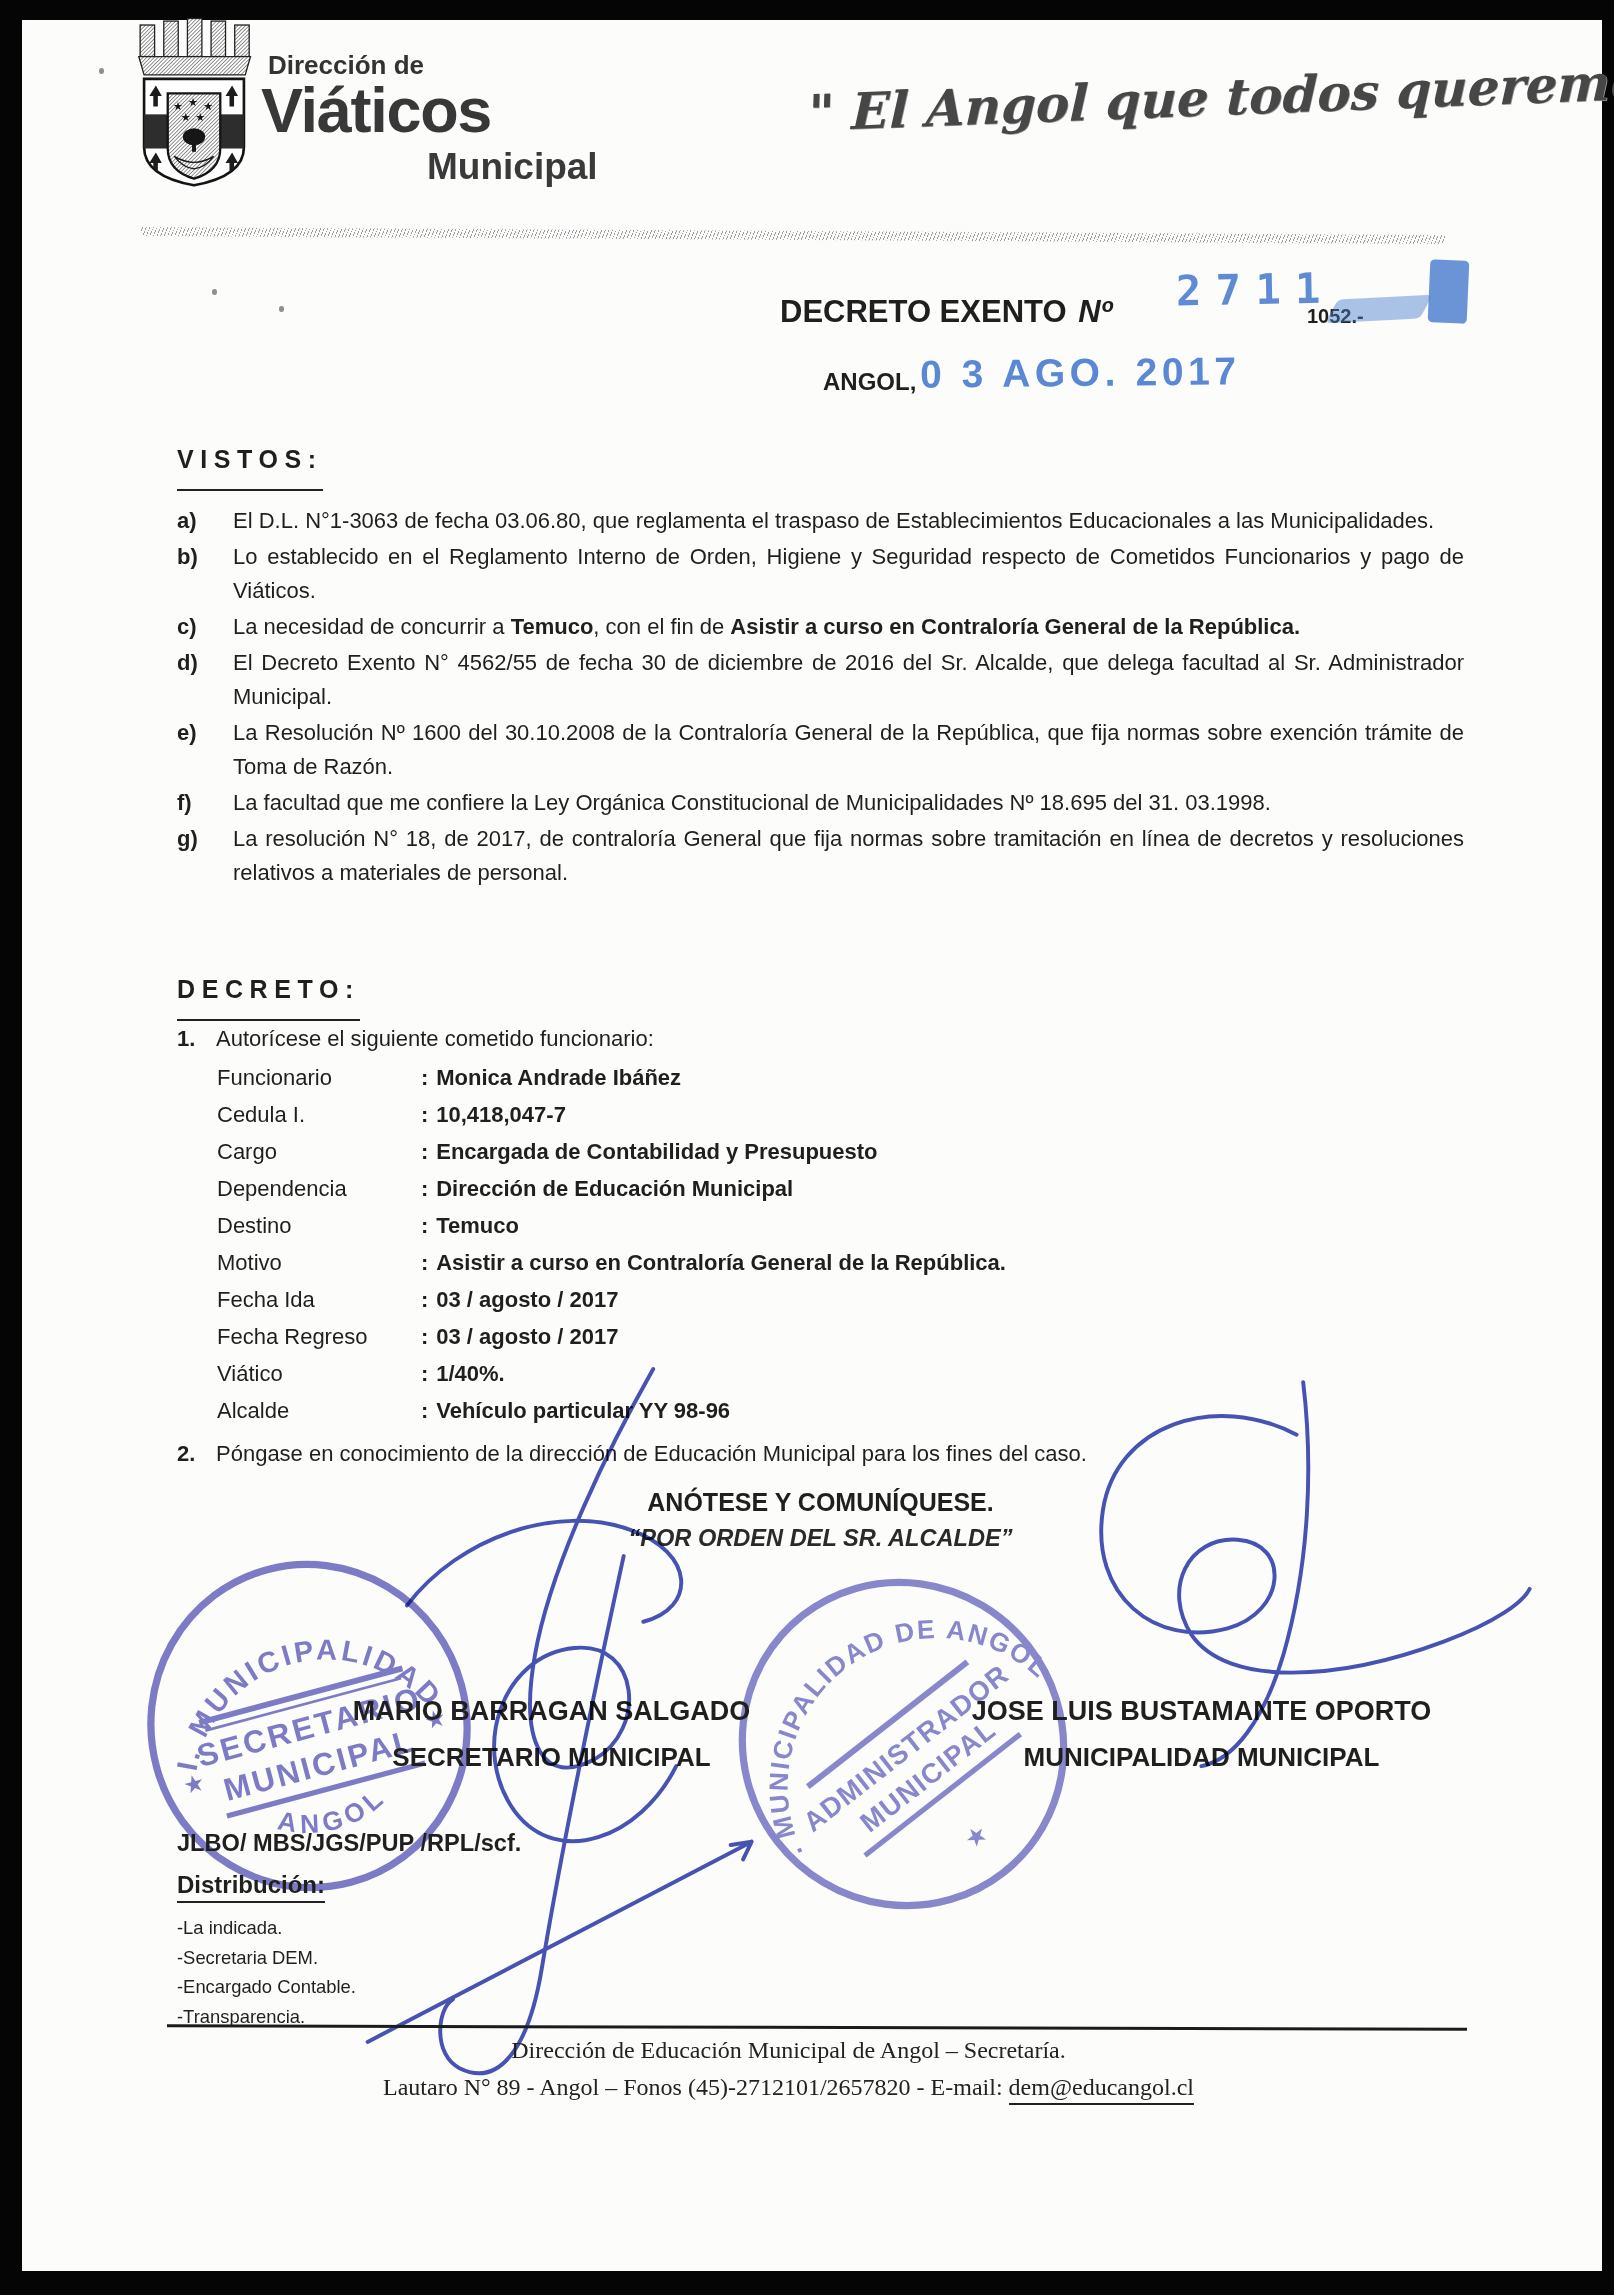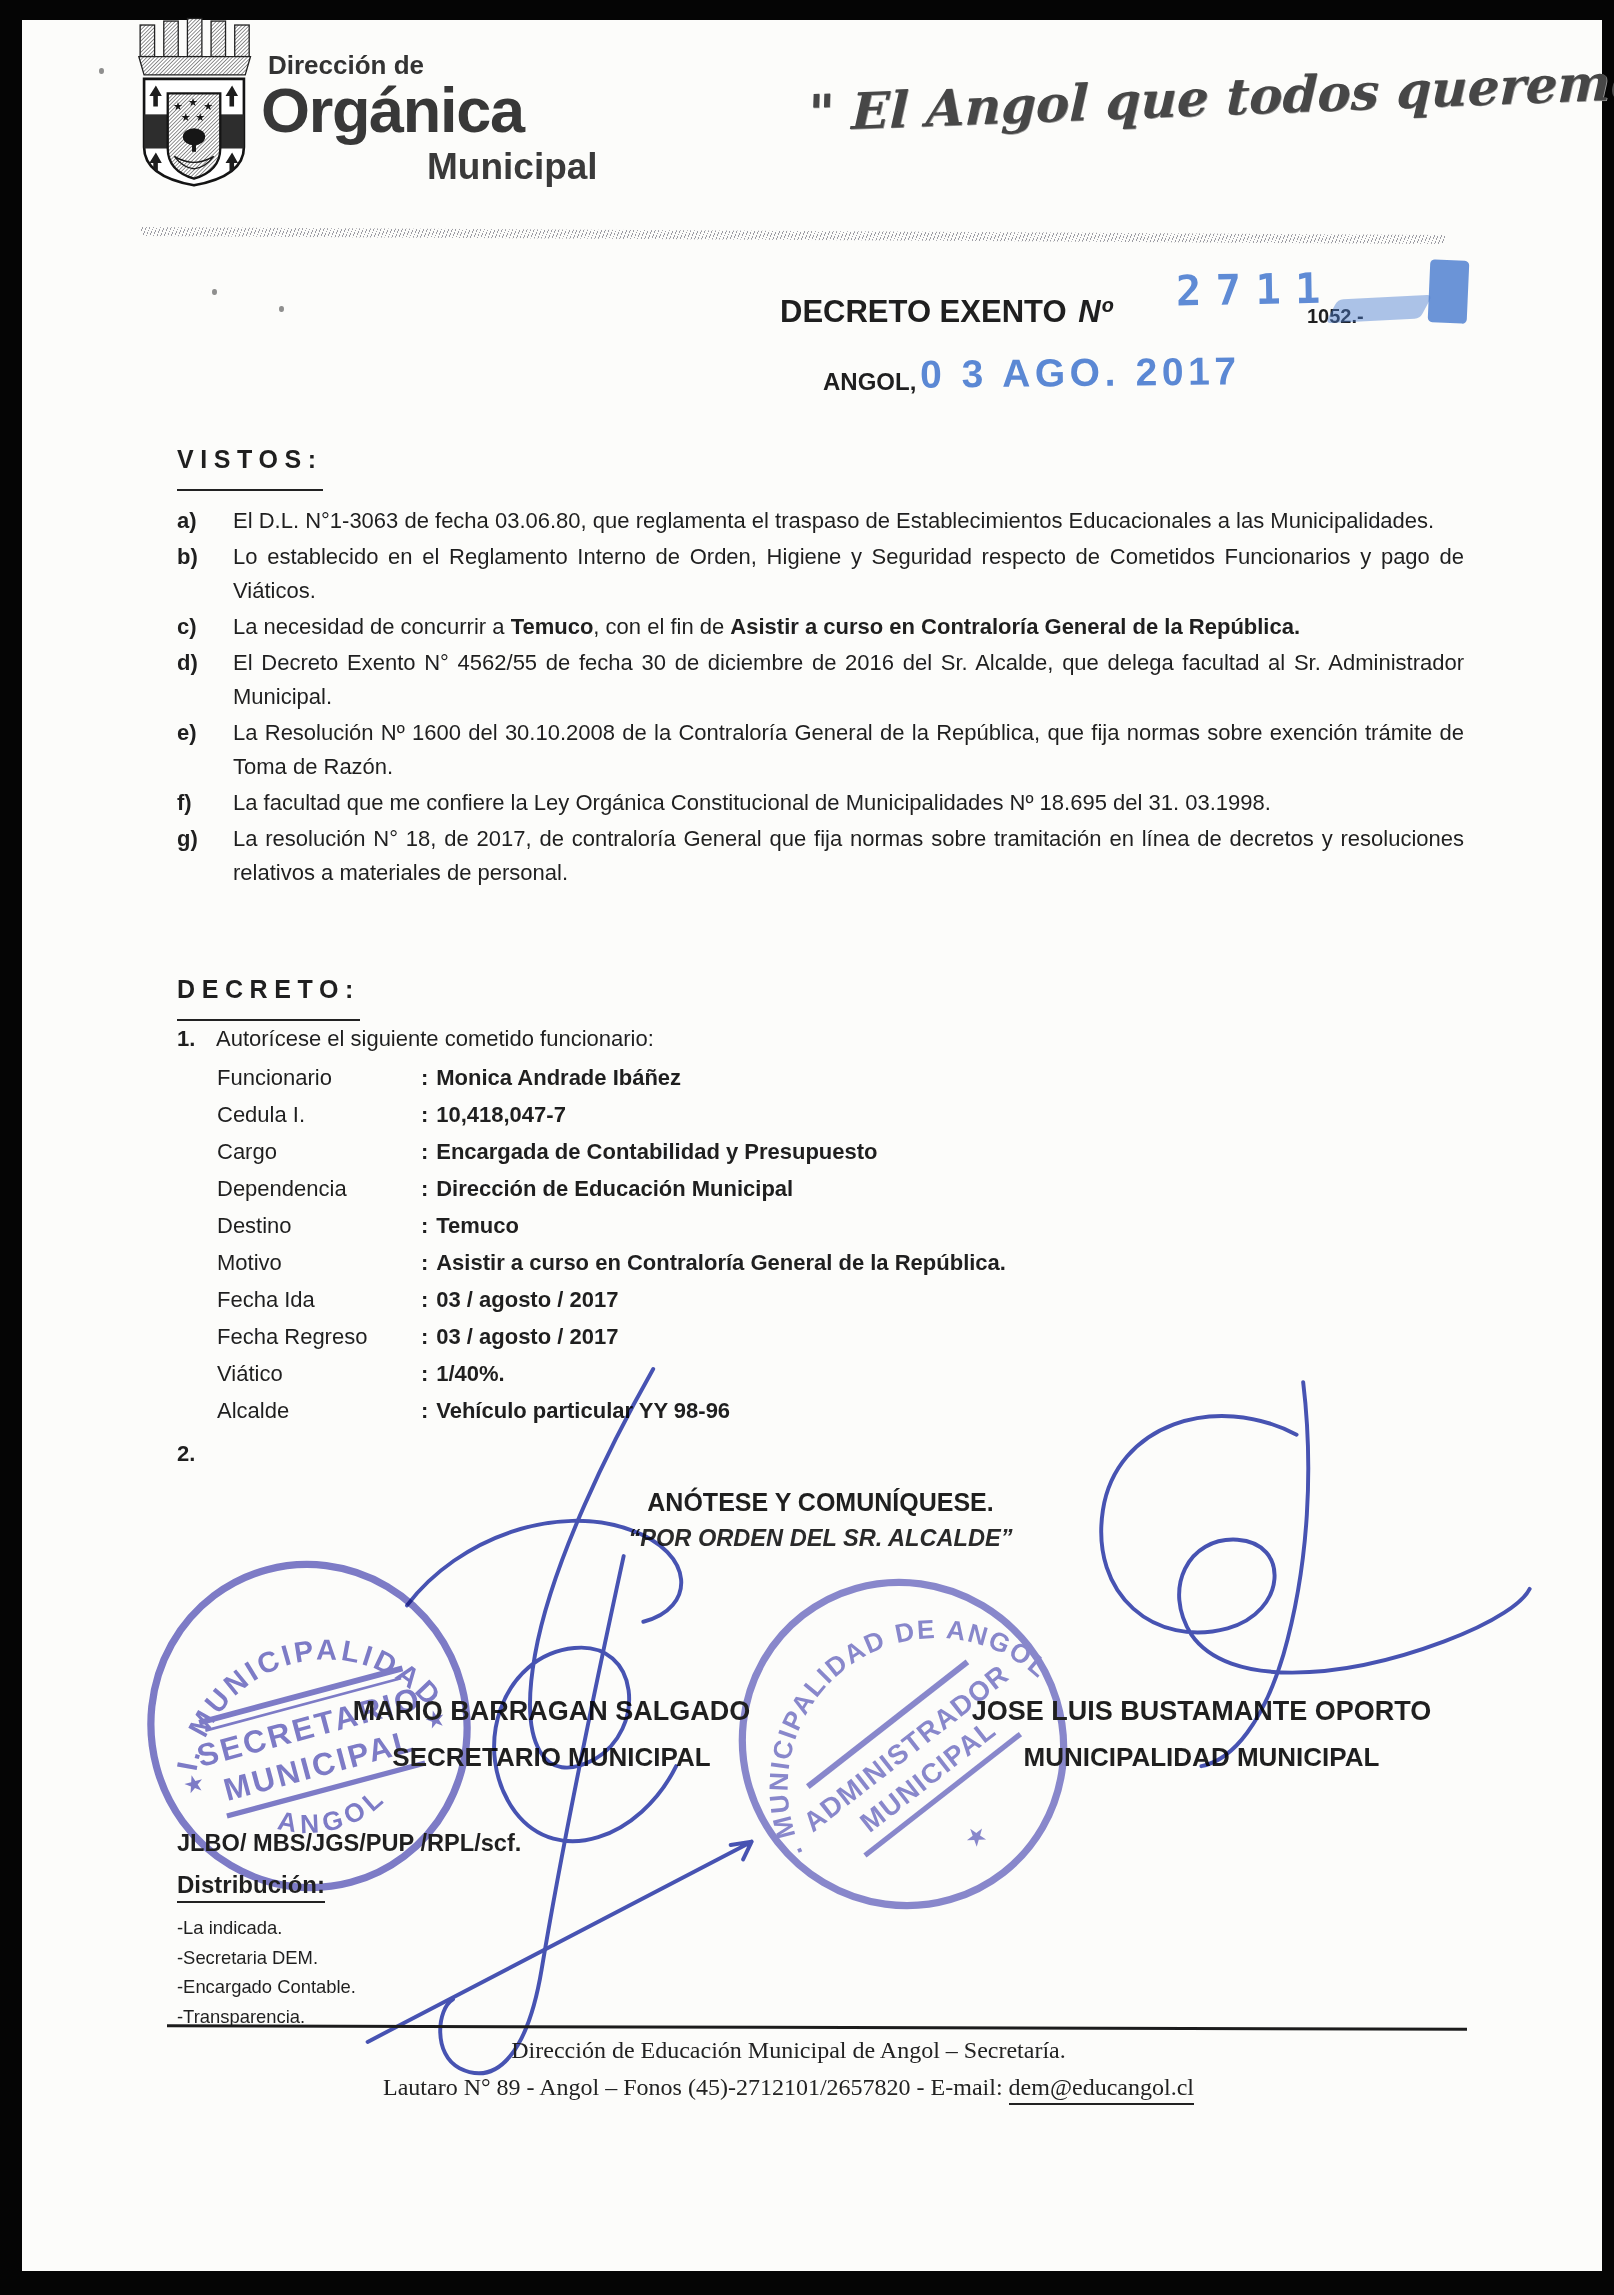--- a/index.html
+++ b/index.html
@@ -129,21 +129,21 @@
       <text x="116" y="142">★</text>
     <text x="82" y="158">★</text>
       <text x="104" y="158">★</text>
     <ellipse cx="102" cy="182" rx="17" ry="13"></ellipse>
     <rect x="99" y="192" width="6" height="13"></rect>
     <path d="M72 212 q30 18 60 0 q-13 17 -30 19 q-17 -2 -30 -19 Z" fill="url(#hatch)" stroke="#161616" stroke-width="2"></path>
   </g>
 </svg>
 
 <div class="abs dept1">Dirección de</div>
-<div class="abs dept2">Orgánica</div>
+<div class="abs dept2">Viáticos</div>
 <div class="abs dept3">Municipal</div>
 <div class="abs slogan">" El Angol que todos queremos..."</div>
 <div class="abs hatchline"></div>
 
 <div class="abs speck" style="left:212px;top:289px;"></div>
 <div class="abs speck" style="left:279px;top:306px;"></div>
 <div class="abs speck" style="left:99px;top:68px;"></div>
 
 <div class="abs decree-title">
   <span>DECRETO EXENTO</span><span class="nsym">Nº</span>
@@ -250,20 +250,21 @@
   </div>
 
   <div class="detail-row">
     <div class="detail-label">Alcalde</div>
     <div class="detail-value"><span class="colon">:</span><span>Vehículo particular YY 98-96</span></div>
   </div>
 </div>
 
 <div class="abs dec-item" style="top:1437px;">
   <div class="dec-num">2.</div>
+  <div class="dec-text">Póngase en conocimiento de la dirección  de Educación Municipal para los fines del caso.</div>
 </div>
 
 <div class="abs anotese">ANÓTESE Y COMUNÍQUESE.</div>
 <div class="abs pororden">“POR ORDEN DEL SR. ALCALDE”</div>
 
 <svg class="abs seal" style="left:138px;top:1555px;transform:rotate(-15deg);opacity:.8;" width="342" height="342" viewBox="0 0 520 520">
   <defs>
     <path id="lsTop" d="M 70 300 A 200 200 0 0 1 450 300" fill="none"></path>
     <path id="lsBot" d="M 110 330 A 168 168 0 0 0 410 330" fill="none"></path>
   </defs>

